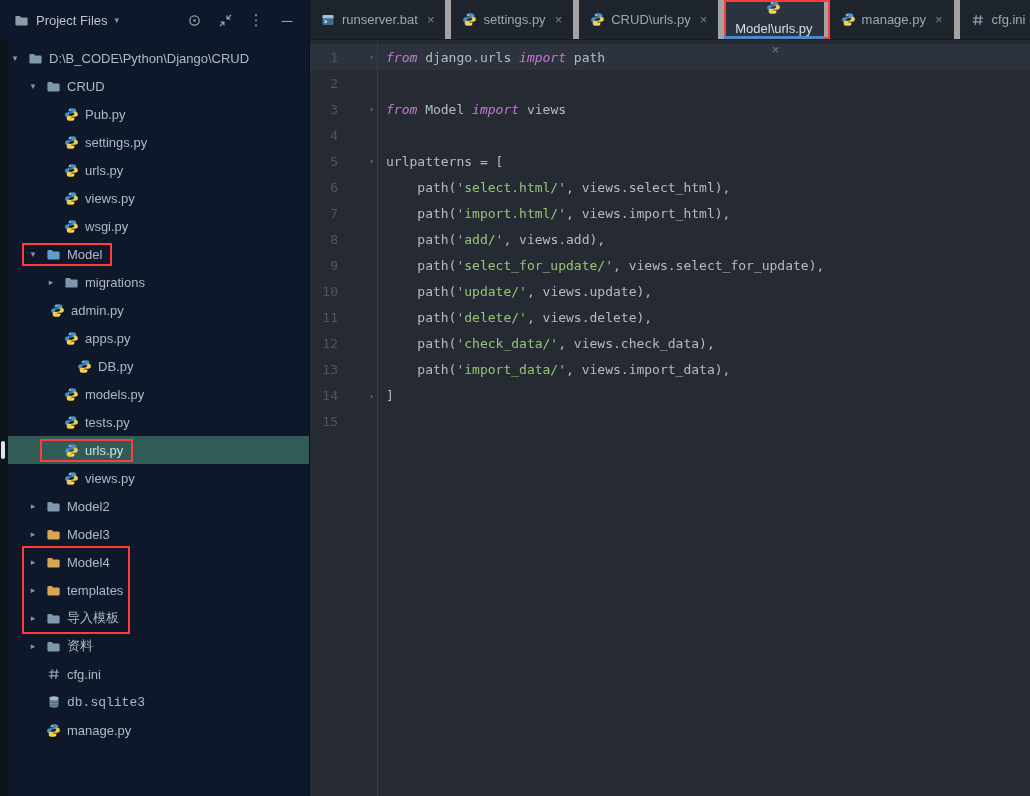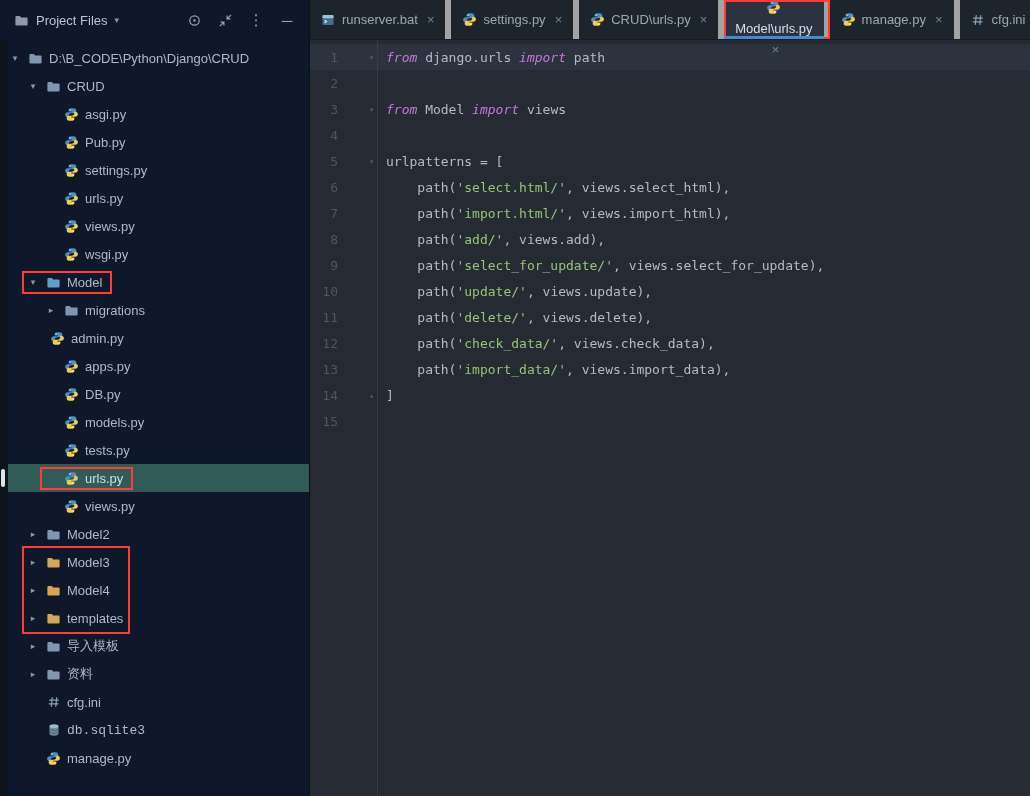--- a/index.html
+++ b/index.html
@@ -107,34 +107,20 @@
           <span class="row-inner">
             <span class="tree-chevron"></span>
             <span class="tree-icon">
               <svg width="15" height="15" viewBox="0 0 16 16">
                 <path fill="#4e8fbe" d="M7.9 1.3c-1.9 0-3 .8-3 2.2v1.4h3.3v.6H3.9c-1.6 0-2.7 1-2.7 2.7s1 2.7 2.5 2.7h1.4V9.3c0-1.5 1.2-2.6 2.8-2.6h3.2c1.2 0 2-.9 2-2.1V3.5c0-1.4-1.4-2.2-3.2-2.2z"></path>
                 <path fill="#f3cd4f" d="M8.1 14.7c1.9 0 3-.8 3-2.2v-1.4H7.8v-.6h4.3c1.6 0 2.7-1 2.7-2.7s-1-2.7-2.5-2.7h-1.4v1.6c0 1.5-1.2 2.6-2.8 2.6H4.9c-1.2 0-2 .9-2 2.1v1.1c0 1.4 1.4 2.2 3.2 2.2z"></path>
                 <circle cx="6.4" cy="3.2" r=".7" fill="#e8f1f8"></circle>
                 <circle cx="9.6" cy="12.8" r=".7" fill="#fdf6dc"></circle>
               </svg>
             </span>
-            <span class="tree-label">asgi.py</span>
-          </span>
-        </div>
-        <div class="tree-row" style="padding-left: 42px;">
-          <span class="row-inner">
-            <span class="tree-chevron"></span>
-            <span class="tree-icon">
-              <svg width="15" height="15" viewBox="0 0 16 16">
-                <path fill="#4e8fbe" d="M7.9 1.3c-1.9 0-3 .8-3 2.2v1.4h3.3v.6H3.9c-1.6 0-2.7 1-2.7 2.7s1 2.7 2.5 2.7h1.4V9.3c0-1.5 1.2-2.6 2.8-2.6h3.2c1.2 0 2-.9 2-2.1V3.5c0-1.4-1.4-2.2-3.2-2.2z"></path>
-                <path fill="#f3cd4f" d="M8.1 14.7c1.9 0 3-.8 3-2.2v-1.4H7.8v-.6h4.3c1.6 0 2.7-1 2.7-2.7s-1-2.7-2.5-2.7h-1.4v1.6c0 1.5-1.2 2.6-2.8 2.6H4.9c-1.2 0-2 .9-2 2.1v1.1c0 1.4 1.4 2.2 3.2 2.2z"></path>
-                <circle cx="6.4" cy="3.2" r=".7" fill="#e8f1f8"></circle>
-                <circle cx="9.6" cy="12.8" r=".7" fill="#fdf6dc"></circle>
-              </svg>
-            </span>
             <span class="tree-label">Pub.py</span>
           </span>
         </div>
         <div class="tree-row" style="padding-left: 42px;">
           <span class="row-inner">
             <span class="tree-chevron"></span>
             <span class="tree-icon">
               <svg width="15" height="15" viewBox="0 0 16 16">
                 <path fill="#4e8fbe" d="M7.9 1.3c-1.9 0-3 .8-3 2.2v1.4h3.3v.6H3.9c-1.6 0-2.7 1-2.7 2.7s1 2.7 2.5 2.7h1.4V9.3c0-1.5 1.2-2.6 2.8-2.6h3.2c1.2 0 2-.9 2-2.1V3.5c0-1.4-1.4-2.2-3.2-2.2z"></path>
                 <path fill="#f3cd4f" d="M8.1 14.7c1.9 0 3-.8 3-2.2v-1.4H7.8v-.6h4.3c1.6 0 2.7-1 2.7-2.7s-1-2.7-2.5-2.7h-1.4v1.6c0 1.5-1.2 2.6-2.8 2.6H4.9c-1.2 0-2 .9-2 2.1v1.1c0 1.4 1.4 2.2 3.2 2.2z"></path>
@@ -230,21 +216,21 @@
               <svg width="15" height="15" viewBox="0 0 16 16">
                 <path fill="#4e8fbe" d="M7.9 1.3c-1.9 0-3 .8-3 2.2v1.4h3.3v.6H3.9c-1.6 0-2.7 1-2.7 2.7s1 2.7 2.5 2.7h1.4V9.3c0-1.5 1.2-2.6 2.8-2.6h3.2c1.2 0 2-.9 2-2.1V3.5c0-1.4-1.4-2.2-3.2-2.2z"></path>
                 <path fill="#f3cd4f" d="M8.1 14.7c1.9 0 3-.8 3-2.2v-1.4H7.8v-.6h4.3c1.6 0 2.7-1 2.7-2.7s-1-2.7-2.5-2.7h-1.4v1.6c0 1.5-1.2 2.6-2.8 2.6H4.9c-1.2 0-2 .9-2 2.1v1.1c0 1.4 1.4 2.2 3.2 2.2z"></path>
                 <circle cx="6.4" cy="3.2" r=".7" fill="#e8f1f8"></circle>
                 <circle cx="9.6" cy="12.8" r=".7" fill="#fdf6dc"></circle>
               </svg>
             </span>
             <span class="tree-label">apps.py</span>
           </span>
         </div>
-        <div class="tree-row" style="padding-left: 42px;">
+        <div class="tree-row" style="padding-left: 55px;">
           <span class="row-inner">
             <span class="tree-chevron"></span>
             <span class="tree-icon">
               <svg width="15" height="15" viewBox="0 0 16 16">
                 <path fill="#4e8fbe" d="M7.9 1.3c-1.9 0-3 .8-3 2.2v1.4h3.3v.6H3.9c-1.6 0-2.7 1-2.7 2.7s1 2.7 2.5 2.7h1.4V9.3c0-1.5 1.2-2.6 2.8-2.6h3.2c1.2 0 2-.9 2-2.1V3.5c0-1.4-1.4-2.2-3.2-2.2z"></path>
                 <path fill="#f3cd4f" d="M8.1 14.7c1.9 0 3-.8 3-2.2v-1.4H7.8v-.6h4.3c1.6 0 2.7-1 2.7-2.7s-1-2.7-2.5-2.7h-1.4v1.6c0 1.5-1.2 2.6-2.8 2.6H4.9c-1.2 0-2 .9-2 2.1v1.1c0 1.4 1.4 2.2 3.2 2.2z"></path>
                 <circle cx="6.4" cy="3.2" r=".7" fill="#e8f1f8"></circle>
                 <circle cx="9.6" cy="12.8" r=".7" fill="#fdf6dc"></circle>
               </svg>
             </span>

